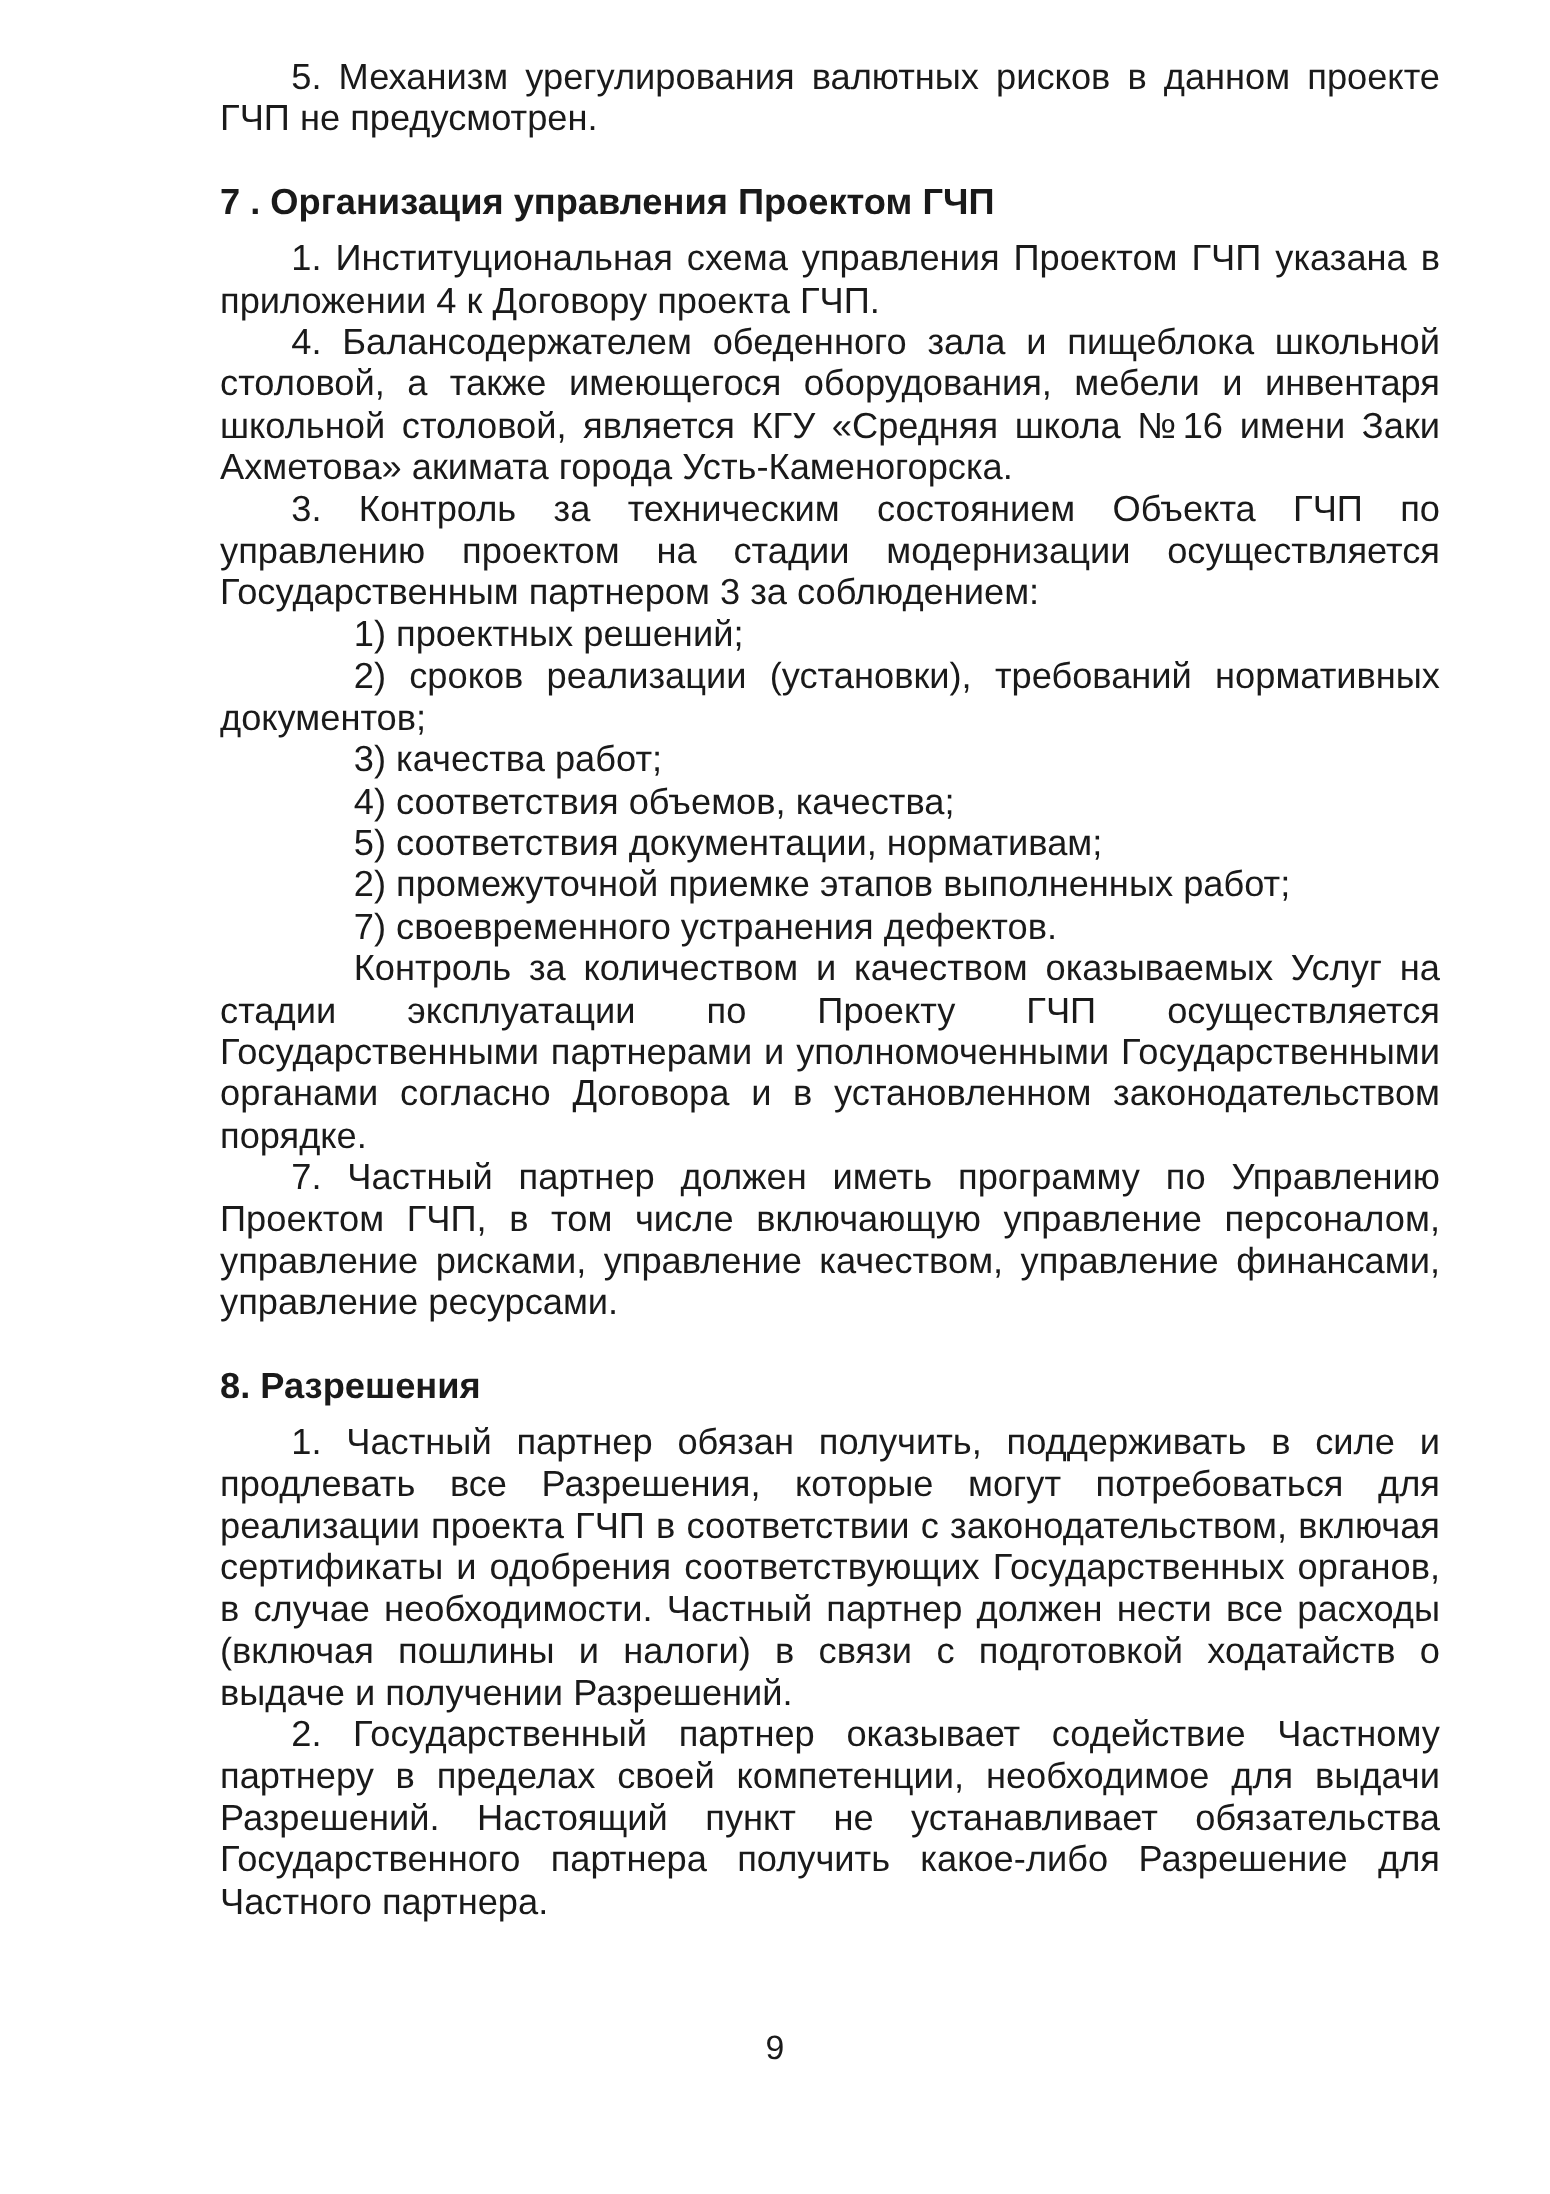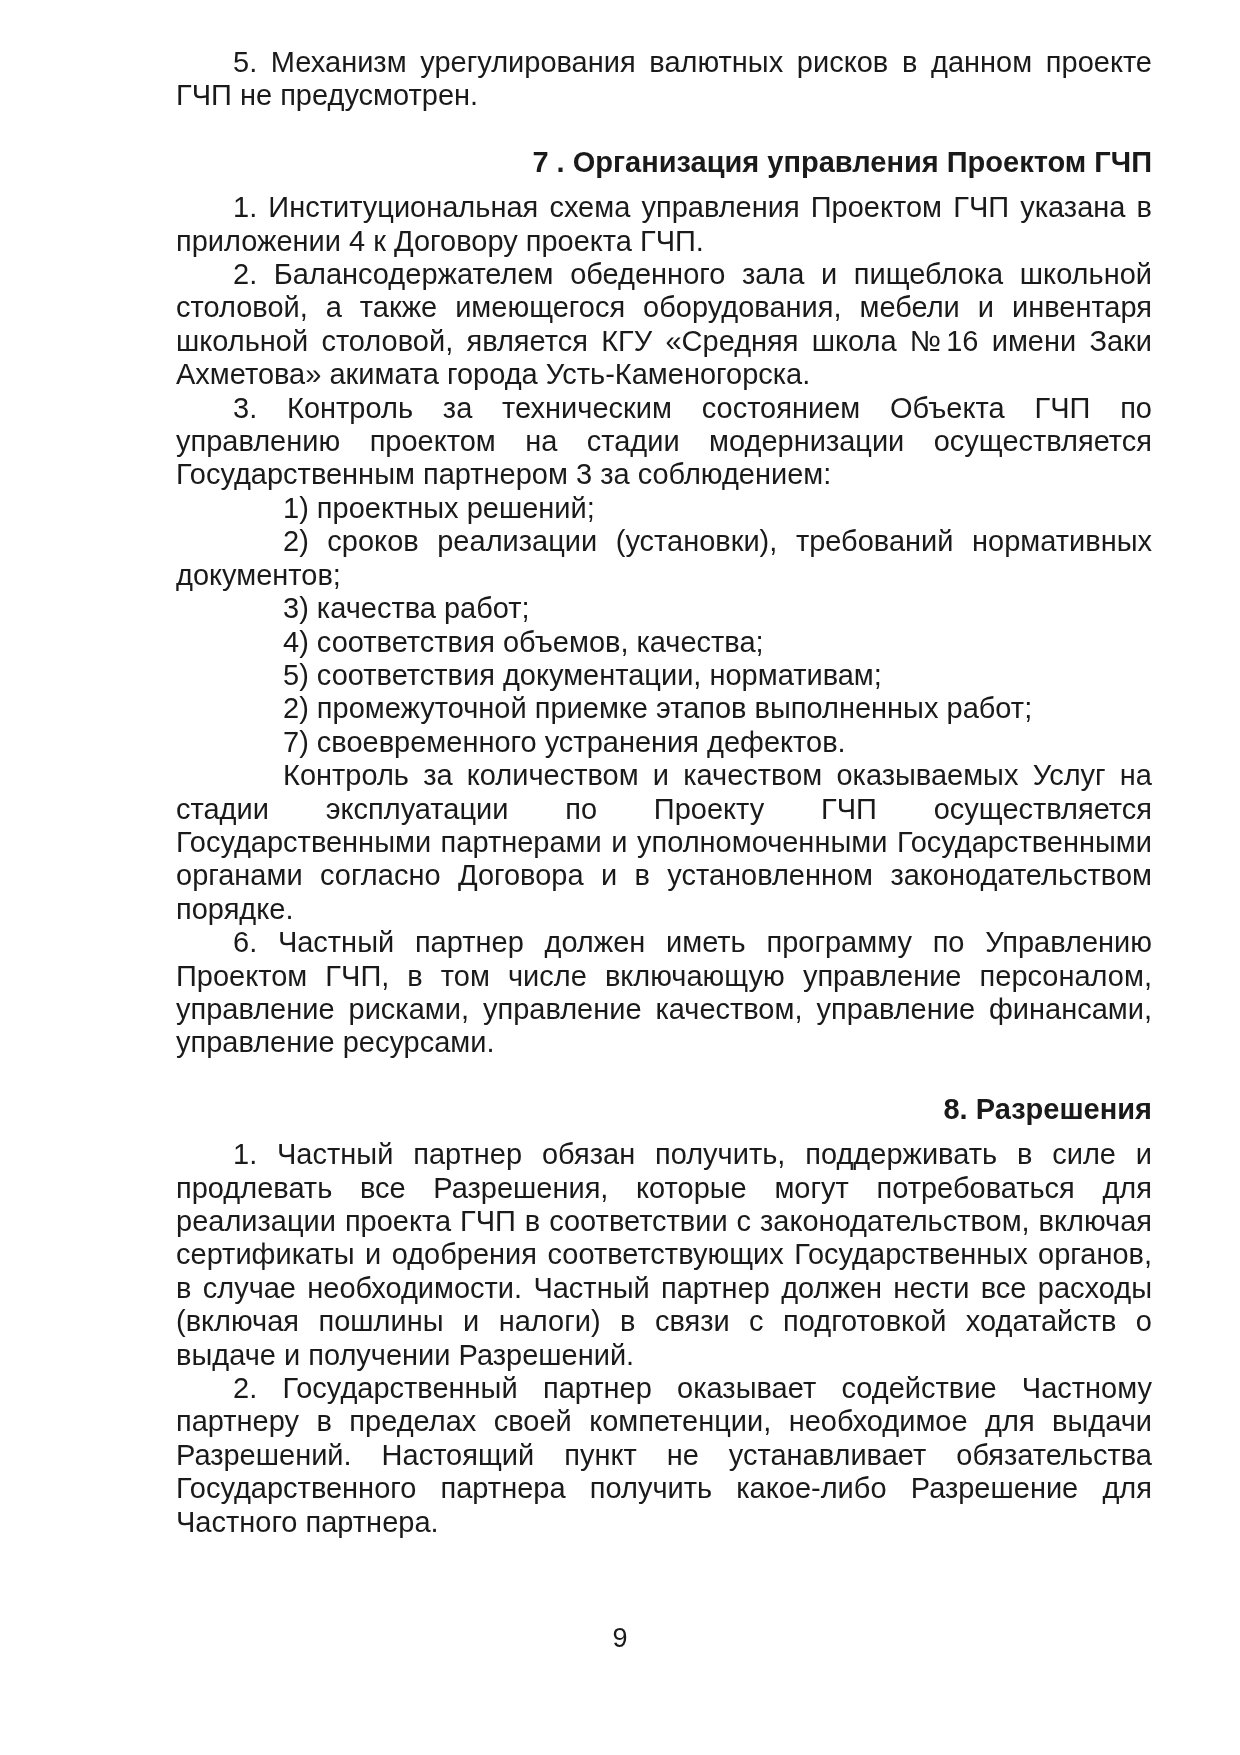--- a/index.html
+++ b/index.html
@@ -27,21 +27,21 @@
   }
   .para {
     margin: 0;
     text-indent: 57px;
   }
   .para.deep {
     text-indent: 107px;
   }
   .heading {
     margin: 33px 0 12px 0;
-    text-align: right;
+    text-align: left;
     font-weight: bold;
     text-indent: 0;
   }
   .page-footer {
     position: absolute;
     top: 1622px;
     left: 0;
     width: 100%;
     text-align: center;
     font-size: 27px;
@@ -49,29 +49,29 @@
   }
 </style>
 </head>
 <body>
 
 <div class="page">
   <div class="body-text">
     <p class="para">5. Механизм урегулирования валютных рисков в данном проекте ГЧП не предусмотрен.</p>
     <p class="heading">7 . Организация управления Проектом ГЧП</p>
     <p class="para">1. Институциональная схема управления Проектом ГЧП указана в приложении 4 к Договору проекта ГЧП.</p>
-    <p class="para">2. Балансодержателем обеденного зала и пищеблока школьной столовой, а также имеющегося оборудования, мебели и инвентаря школьной столовой, является КГУ «Средняя школа №16 имени Заки Ахметова» акимата города Усть-Каменогорска.</p>
+    <p class="para">4. Балансодержателем обеденного зала и пищеблока школьной столовой, а также имеющегося оборудования, мебели и инвентаря школьной столовой, является КГУ «Средняя школа №16 имени Заки Ахметова» акимата города Усть-Каменогорска.</p>
     <p class="para">3. Контроль за техническим состоянием Объекта ГЧП по управлению проектом на стадии модернизации осуществляется Государственным партнером 3 за соблюдением:</p>
     <p class="para deep">1) проектных решений;</p>
     <p class="para deep">2) сроков реализации (установки), требований нормативных документов;</p>
     <p class="para deep">3) качества работ;</p>
     <p class="para deep">4) соответствия объемов, качества;</p>
     <p class="para deep">5) соответствия документации, нормативам;</p>
     <p class="para deep">2) промежуточной приемке этапов выполненных работ;</p>
     <p class="para deep">7) своевременного устранения дефектов.</p>
     <p class="para deep">Контроль за количеством и качеством оказываемых Услуг на стадии эксплуатации по Проекту ГЧП осуществляется Государственными партнерами и уполномоченными Государственными органами согласно Договора и в установленном законодательством порядке.</p>
-    <p class="para">6. Частный партнер должен иметь программу по Управлению Проектом ГЧП, в том числе включающую управление персоналом, управление рисками, управление качеством, управление финансами, управление ресурсами.</p>
+    <p class="para">7. Частный партнер должен иметь программу по Управлению Проектом ГЧП, в том числе включающую управление персоналом, управление рисками, управление качеством, управление финансами, управление ресурсами.</p>
     <p class="heading">8. Разрешения</p>
     <p class="para">1. Частный партнер обязан получить, поддерживать в силе и продлевать все Разрешения, которые могут потребоваться для реализации проекта ГЧП в соответствии с законодательством, включая сертификаты и одобрения соответствующих Государственных органов, в случае необходимости. Частный партнер должен нести все расходы (включая пошлины и налоги) в связи с подготовкой ходатайств о выдаче и получении Разрешений.</p>
     <p class="para">2. Государственный партнер оказывает содействие Частному партнеру в пределах своей компетенции, необходимое для выдачи Разрешений. Настоящий пункт не устанавливает обязательства Государственного партнера получить какое-либо Разрешение для Частного партнера.</p>
   </div>
   <div class="page-footer">9</div>
 </div>
 
 </body></html>

